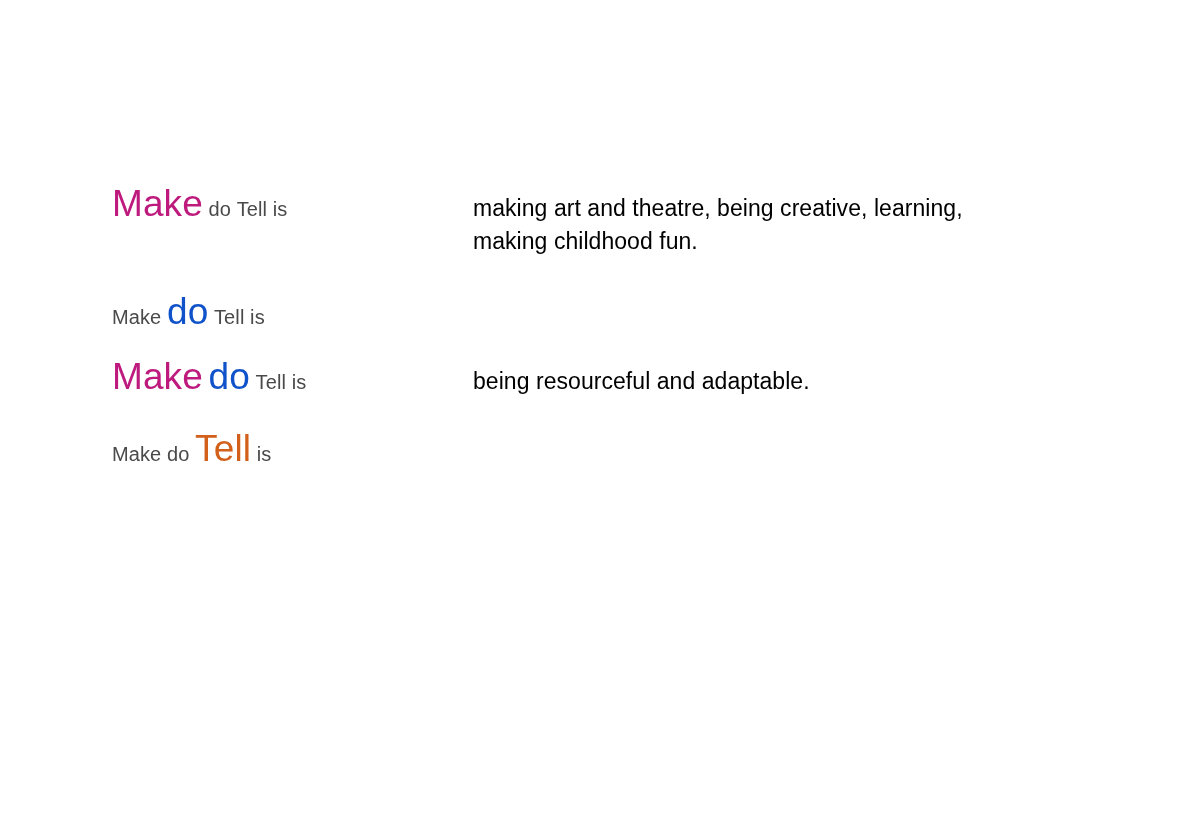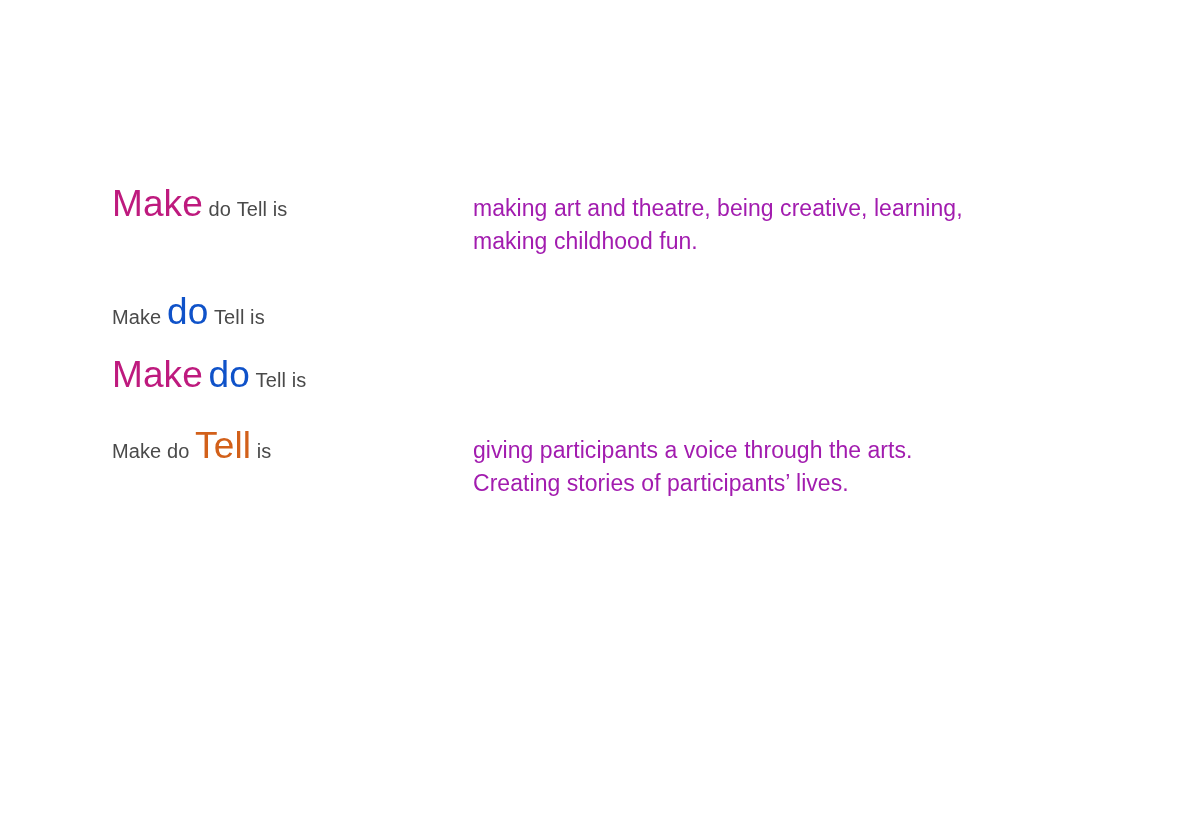--- a/index.html
+++ b/index.html
@@ -57,21 +57,21 @@
   }
 
   .word.make.hl   { color: #be1a7e; }
   .word.do.hl     { color: #0f52c9; }
   .word.tell.hl   { color: #d2601a; }
 
   
   .desc {
     flex: 1 1 auto;
     font-size: 23px;
-    color: #a21caf;
+    color: #000000;
     line-height: 1.42;
     white-space: pre-line;
     letter-spacing: 0.05px;
     margin-top: 9px;
   }
 
   
   .row-1 { margin-bottom: 36px; }
   .row-2 { margin-bottom: 26px; }
   .row-3 { margin-bottom: 32px; }
@@ -94,24 +94,23 @@
     <div class="row row-2">
       <div class="phrase">
         <span class="word make">Make</span><span class="word">&nbsp;</span><span class="word do hl">do</span><span class="word">&nbsp;</span><span class="word tell">Tell</span><span class="word">&nbsp;</span><span class="word is">is</span>
       </div>
     </div>
 
     <div class="row row-3">
       <div class="phrase">
         <span class="word make hl">Make</span><span class="word">&nbsp;</span><span class="word do hl">do</span><span class="word">&nbsp;</span><span class="word tell">Tell</span><span class="word">&nbsp;</span><span class="word is">is</span>
       </div>
+      <div class="desc">being resourceful and adaptable.</div>
     </div>
 
     <div class="row row-4">
       <div class="phrase">
         <span class="word make">Make</span><span class="word">&nbsp;</span><span class="word do">do</span><span class="word">&nbsp;</span><span class="word tell hl">Tell</span><span class="word">&nbsp;</span><span class="word is">is</span>
       </div>
-      <div class="desc">giving participants a voice through the arts.
-Creating stories of participants’ lives.</div>
     </div>
 
   </div>
 </div>
 
 </body></html>

